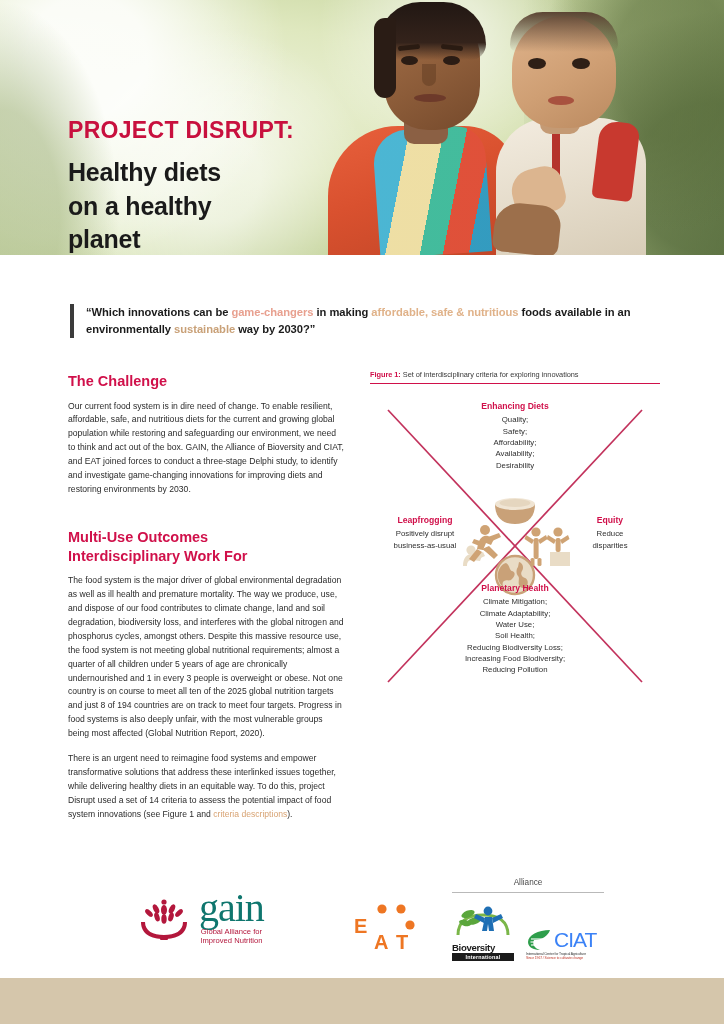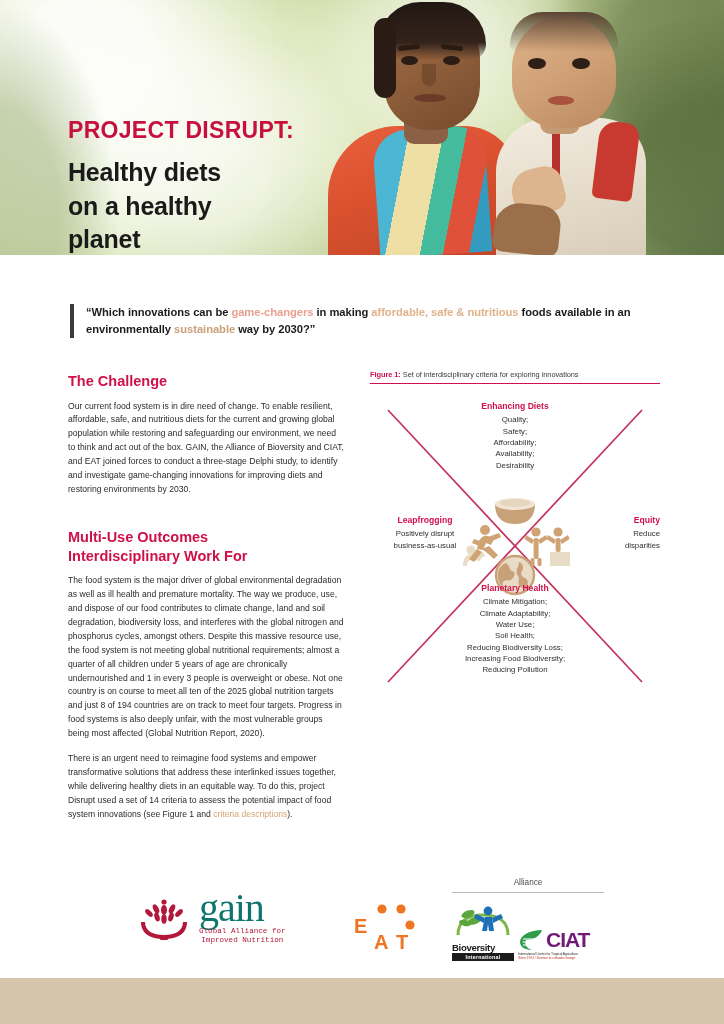--- a/index.html
+++ b/index.html
@@ -228,61 +228,61 @@
   .d-head {
     color: #d0104a;
     font-weight: bold;
     font-size: 8.6px;
     margin-bottom: 2px;
     display: block;
   }
   .d-top    { left: 62px; top: 4px;   width: 166px; }
   .d-bottom { left: 40px; top: 186px; width: 210px; }
   .d-left   { left: 2px;  top: 118px; width: 106px; }
-  .d-right  { left: 190px;top: 118px; width: 100px; text-align: right; }
+  .d-right  { left: 190px;top: 118px; width: 100px; }
 
   .d-icon { position: absolute; }
   .ic-bowl   { left: 122px; top: 96px;  width: 46px; height: 34px; }
   .ic-runner { left: 88px;  top: 126px; width: 48px; height: 46px; }
   .ic-equity { left: 152px; top: 126px; width: 52px; height: 46px; }
   .ic-globe  { left: 124px; top: 158px; width: 42px; height: 42px; }
 
   
   .footer { position: absolute; left: 0; top: 878px; width: 724px; height: 92px; }
 
   .logo-gain { position: absolute; left: 138px; top: 12px; display: flex; align-items: center; gap: 9px; }
   .gain-mark { width: 52px; height: 44px; }
   .gain-type { line-height: 1; }
   .gain-word {
     font-family: "Liberation Serif", serif;
     font-size: 40px; color: #0f766e; font-weight: normal; letter-spacing: -1px;
     line-height: .88;
   }
   .gain-sub {
-    font-family: Liberation Mono, monospace;
+    font-family: Liberation Sans, sans-serif;
     color: #b3173c; font-size: 7.6px; line-height: 1.22; text-align: center; margin-top: 2px;
   }
 
   .logo-eat { position: absolute; left: 352px; top: 22px; width: 78px; height: 52px; }
 
   .logo-alliance { position: absolute; left: 448px; top: 0px; width: 160px; }
   .alliance-label {
     text-align: center; font-size: 8.2px; color: #4a4a4a;
     padding-bottom: 5px; border-bottom: 1px solid #b9b9b9; width: 152px; margin: 0 auto;
   }
-  .alliance-logos { display: flex; align-items: flex-end; gap: 4px; margin-top: 12px; padding-left: 4px; }
+  .alliance-logos { display: flex; align-items: flex-end; gap: 12px; margin-top: 12px; padding-left: 4px; }
   .biov { width: 62px; }
   .biov-mark { width: 62px; height: 34px; }
   .biov-word { font-size: 9.6px; font-weight: bold; color: #1b1b1b; letter-spacing: -.35px; line-height: 1; }
   .biov-sub { font-size: 5.4px; font-weight: bold; color: #fff; background: #1b1b1b;
               letter-spacing: .2px; text-align: center; line-height: 1.5; }
   .ciat { width: 86px; }
   .ciat-row { display: flex; align-items: center; gap: 2px; }
   .ciat-mark { width: 26px; height: 24px; }
-  .ciat-word { font-size: 21px; font-weight: bold; color: #701a75; letter-spacing: -1px; line-height: .9; }
+  .ciat-word { font-size: 21px; font-weight: normal; color: #3b82f6; letter-spacing: -1px; line-height: .9; }
   .ciat-sub1 { font-size: 3.4px; color: #333; line-height: 1.25; letter-spacing: -.1px; }
   .ciat-sub2 { font-size: 3.4px; color: #c0392b; line-height: 1.25; letter-spacing: -.1px; }
 
   
   .bottom-bar {
     position: absolute; left: 0; top: 978px; width: 724px; height: 46px;
     background: #d5c6ab;
   }
 </style>
 </head>

